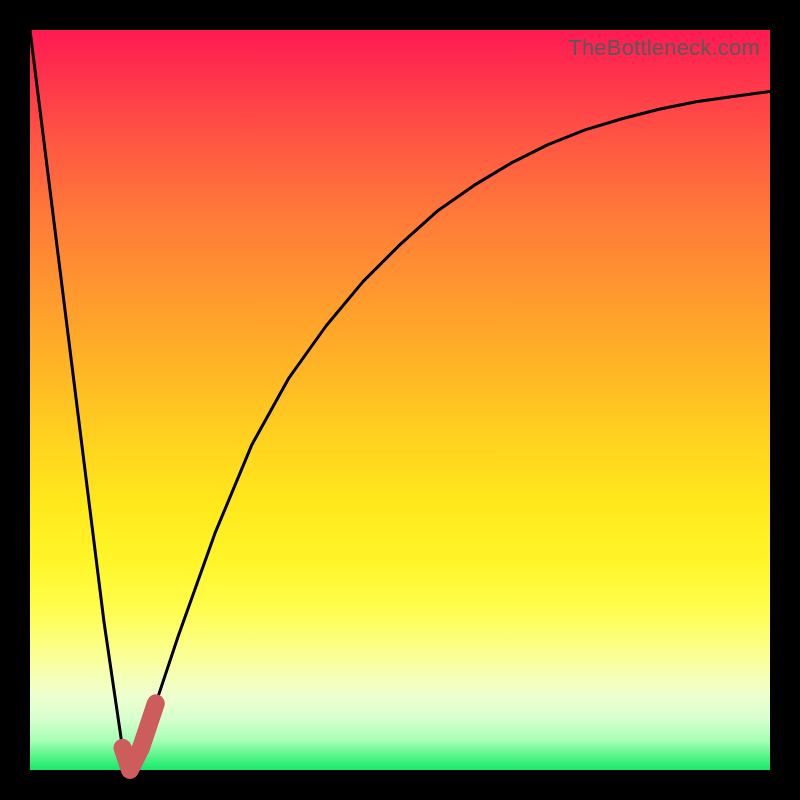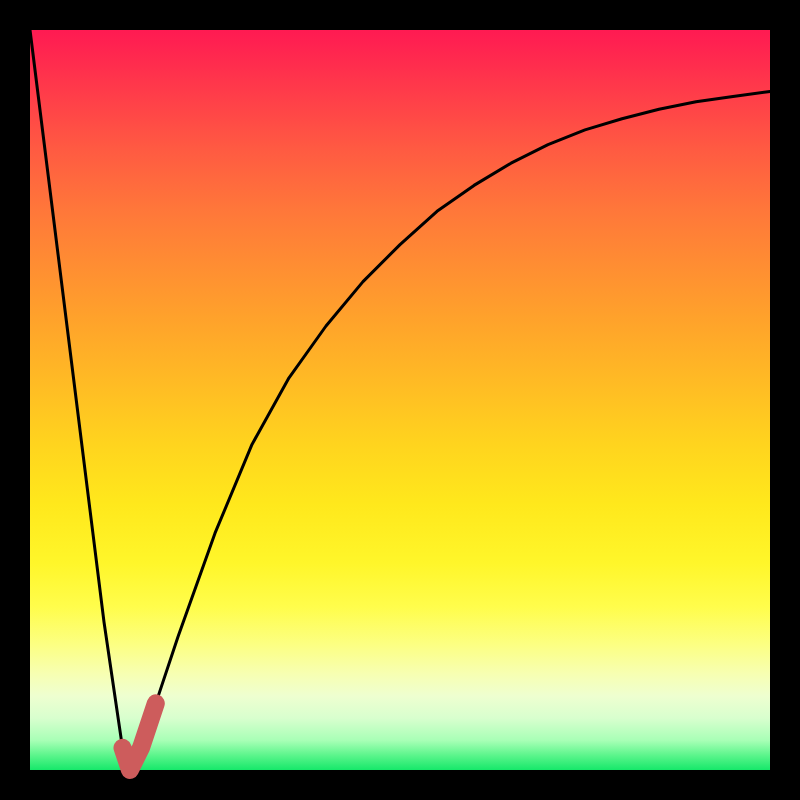--- a/index.html
+++ b/index.html
@@ -62,18 +62,19 @@
     width: 740px;
     height: 740px;
     overflow: visible;
   }
 </style>
 </head>
 <body>
 
 <div class="frame">
   <div class="plot-area">
+    <span class="watermark">TheBottleneck.com</span>
     <svg class="curves" viewBox="0 0 740 740" preserveAspectRatio="none">
       <path id="main-curve" fill="none" stroke-width="3" stroke-linejoin="round" stroke-linecap="round" d="M0.0 0.0 L37.0 296.0 L74.0 592.0 L92.5 717.8 L99.9 740.0 L111.0 717.8 L125.8 673.4 L148.0 606.8 L185.0 503.2 L222.0 414.4 L259.0 347.8 L296.0 296.0 L333.0 251.6 L370.0 214.6 L407.0 181.3 L444.0 155.4 L481.0 133.2 L518.0 114.7 L555.0 99.9 L592.0 88.8 L629.0 79.2 L666.0 71.8 L703.0 66.6 L740.0 61.4" stroke="#000000"></path>
       <path id="highlight-curve" fill="none" stroke-width="18" stroke-linejoin="round" stroke-linecap="round" d="M92.5 717.8 L99.9 740.0 L111.0 717.8 L125.8 673.4" stroke="#cd5c5c"></path>
     </svg>
   </div>
 </div>
 
 </body></html>

